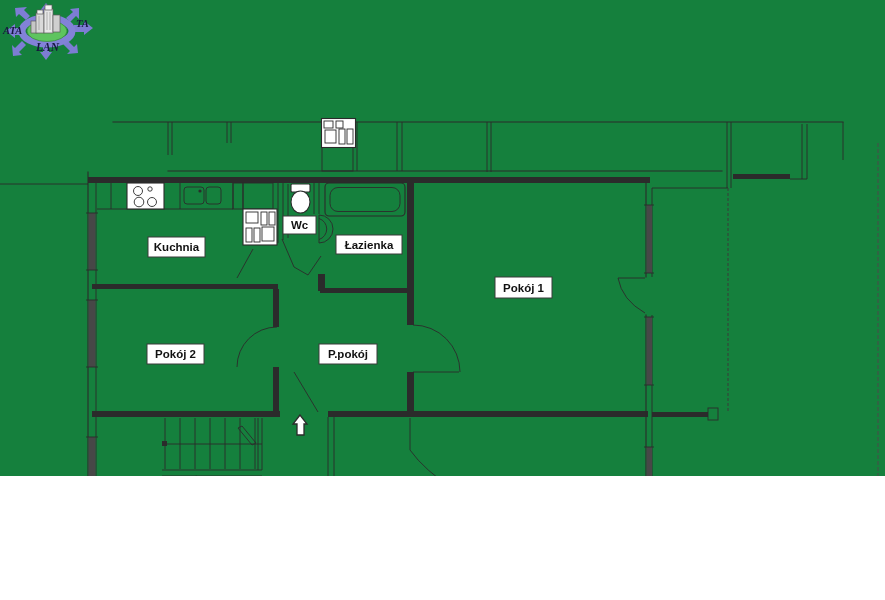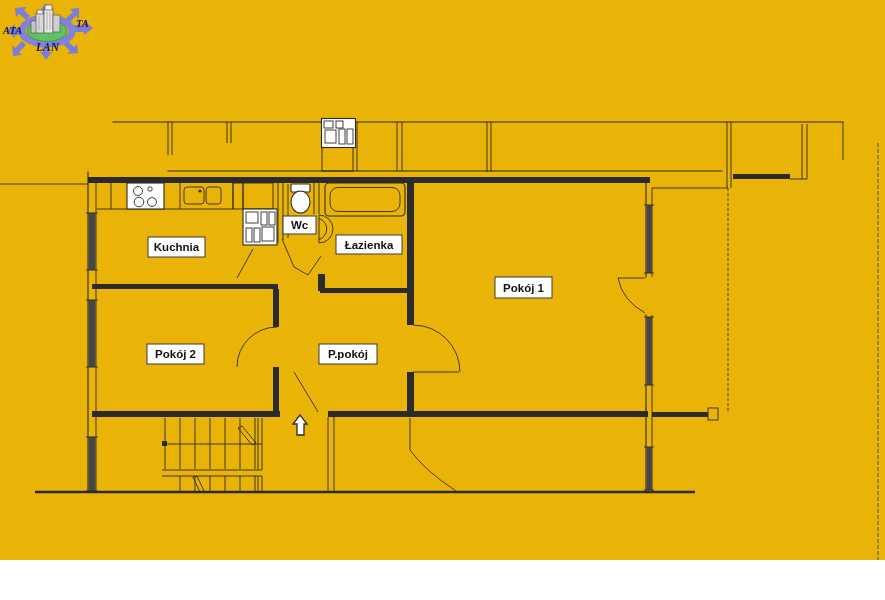--- a/index.html
+++ b/index.html
@@ -1,16 +1,16 @@
 <!DOCTYPE html>
 <html><head>
 <meta charset="utf-8">
 <style>
   html,body{margin:0;padding:0;background:#ffffff;}
-  .canvas{position:relative;width:885px;height:560px;background:#eab308;overflow:hidden;
+  .canvas{position:relative;width:885px;height:476px;background:#15803d;overflow:hidden;
           font-family:"Liberation Sans",sans-serif;}
   svg{position:absolute;left:0;top:0;display:block;}
   .plan-line{stroke:#2b2b2b;stroke-width:1.1;fill:none;stroke-linecap:square;}
   .plan-thin{stroke:#2b2b2b;stroke-width:0.9;fill:none;}
   .wall-fill{fill:#2b2b2b;stroke:none;}
   .win-fill{fill:#474747;stroke:none;}
   .fixture{stroke:#2b2b2b;stroke-width:1.1;fill:#ffffff;}
   .label-box{fill:#ffffff;stroke:#3a3a3a;stroke-width:1;}
   .label-text{font-family:"Liberation Sans",sans-serif;font-weight:700;font-size:11.5px;
               fill:#111111;text-anchor:middle;}

